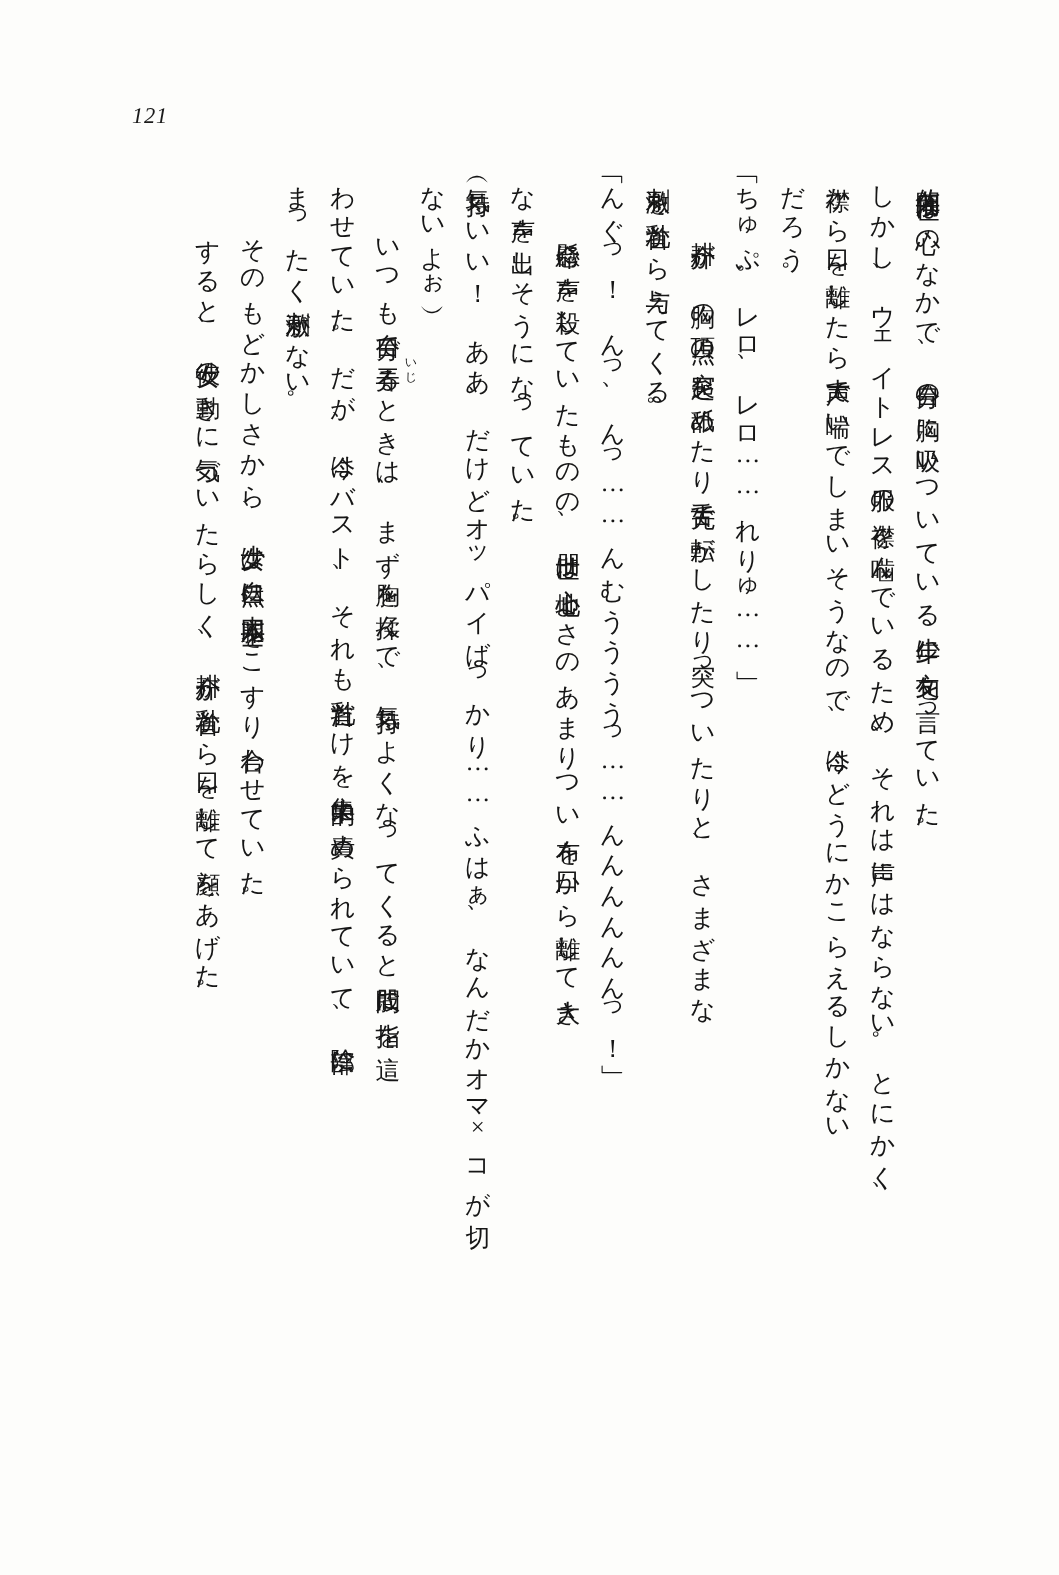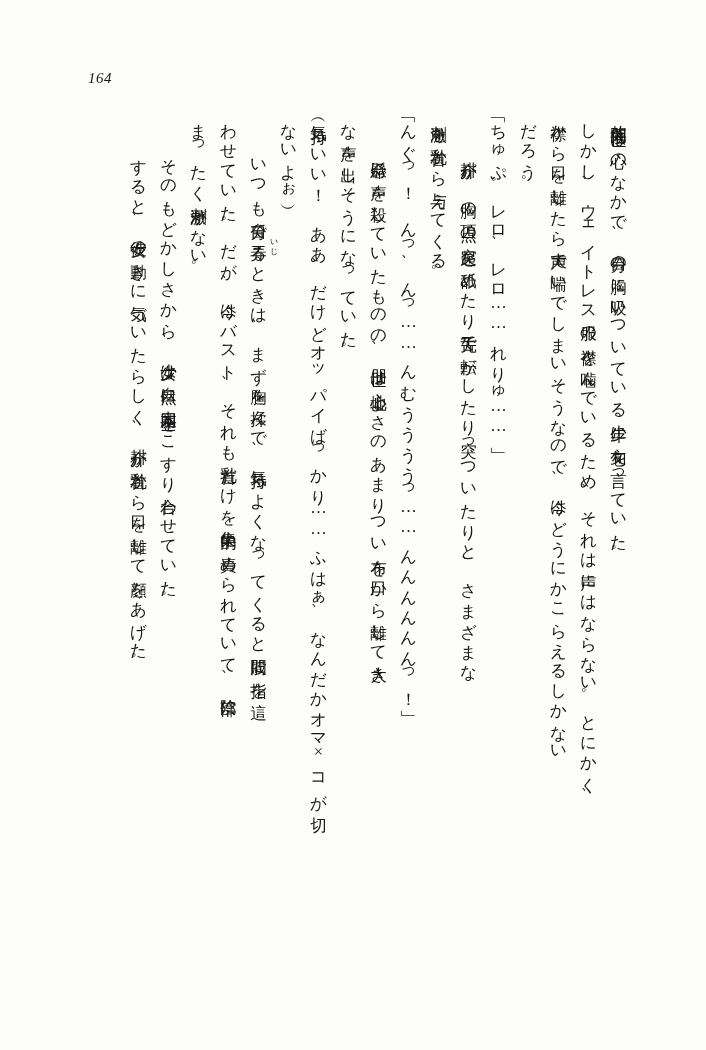--- a/index.html
+++ b/index.html
@@ -76,21 +76,21 @@
     text-orientation: upright;
     letter-spacing: 0px;
     color: #161616;
   }
 </style>
 </head>
 <body>
 
 <div id="page">
 
-  <div id="page-number">164</div>
+  <div id="page-number">121</div>
 
   <div id="text-block">
       <div class="line">佐久間朋世は心のなかで、自分の胸に吸いついている少年に文句を言っていた。</div>
       <div class="line">しかし、ウェイトレス服の襟を噛んでいるため、それは声にはならない。とにかく、</div>
       <div class="line">襟から口を離したら大声で喘いでしまいそうなので、今はどうにかこらえるしかない</div>
       <div class="line">だろう。</div>
       <div class="line">「ちゅぷ。レロ、レロ……れりゅ……」</div>
       <div class="line indent-1">　耕介が、胸の頂点の突起を舐めたり舌先で転がしたり突っついたりと、さまざまな</div>
       <div class="line">刺激を乳首から与えてくる。</div>
       <div class="line">「んぐっ！　んっ、んっ……んむううううっ……んんんんんんっ！」</div>

